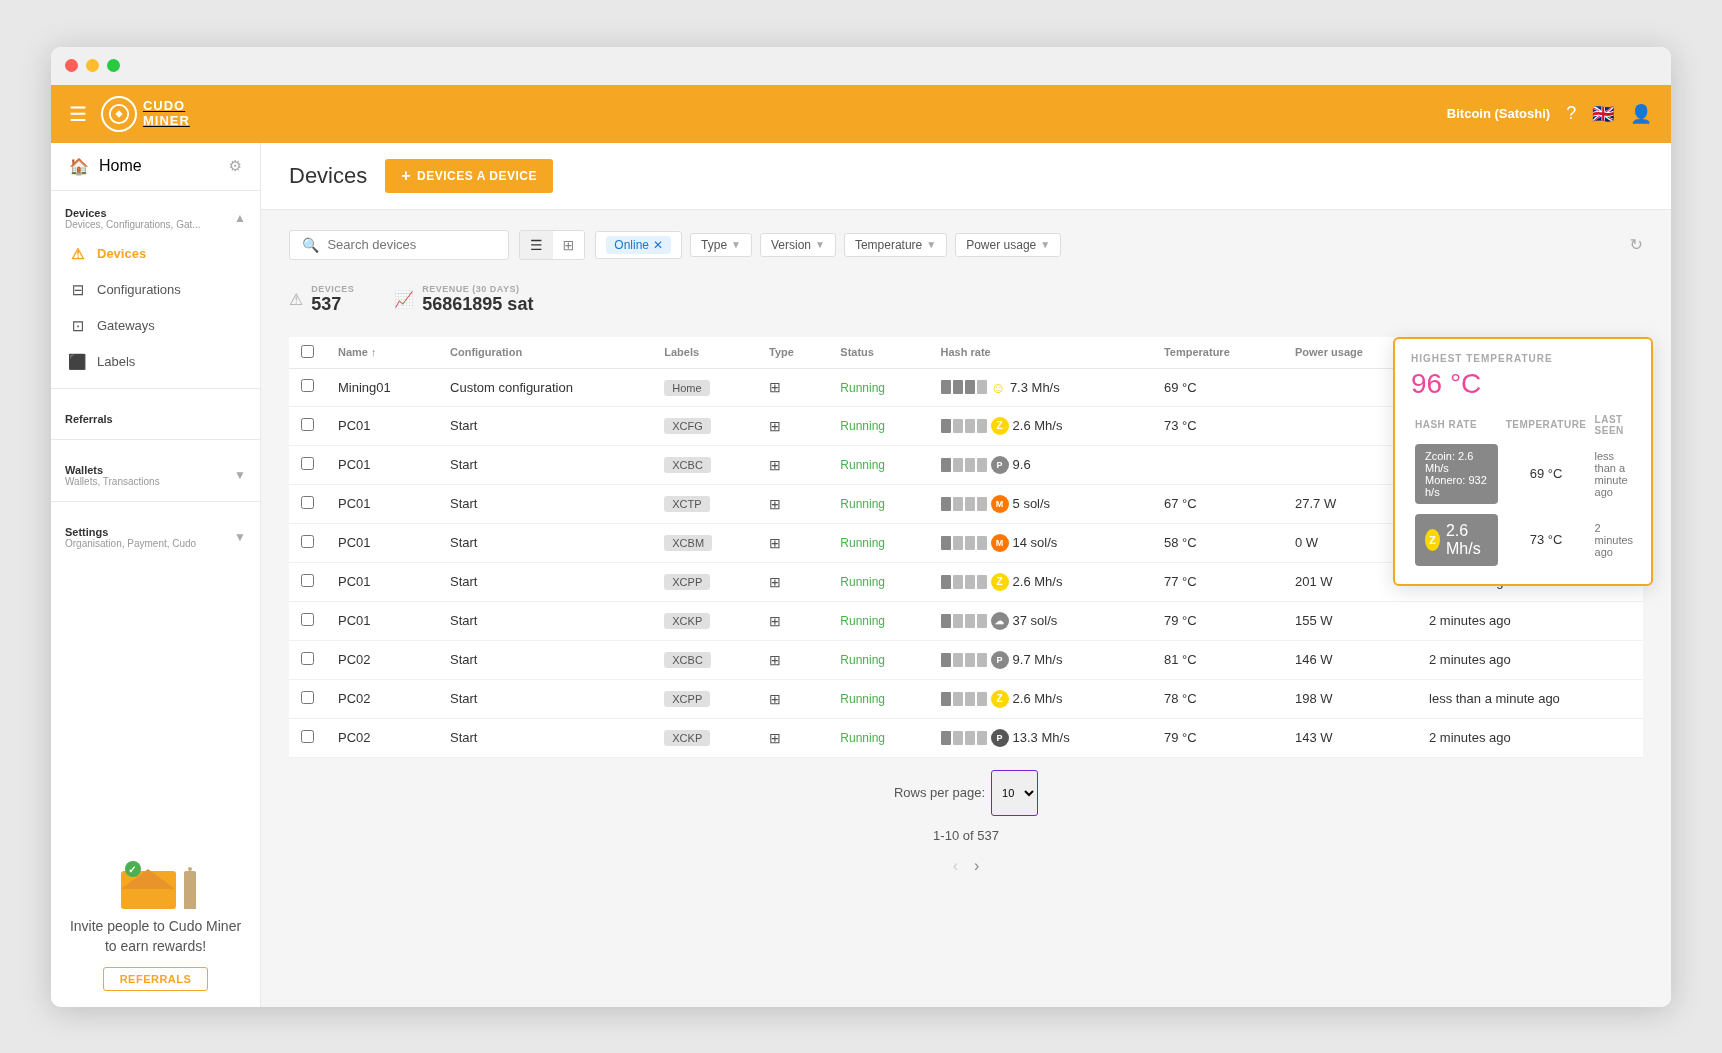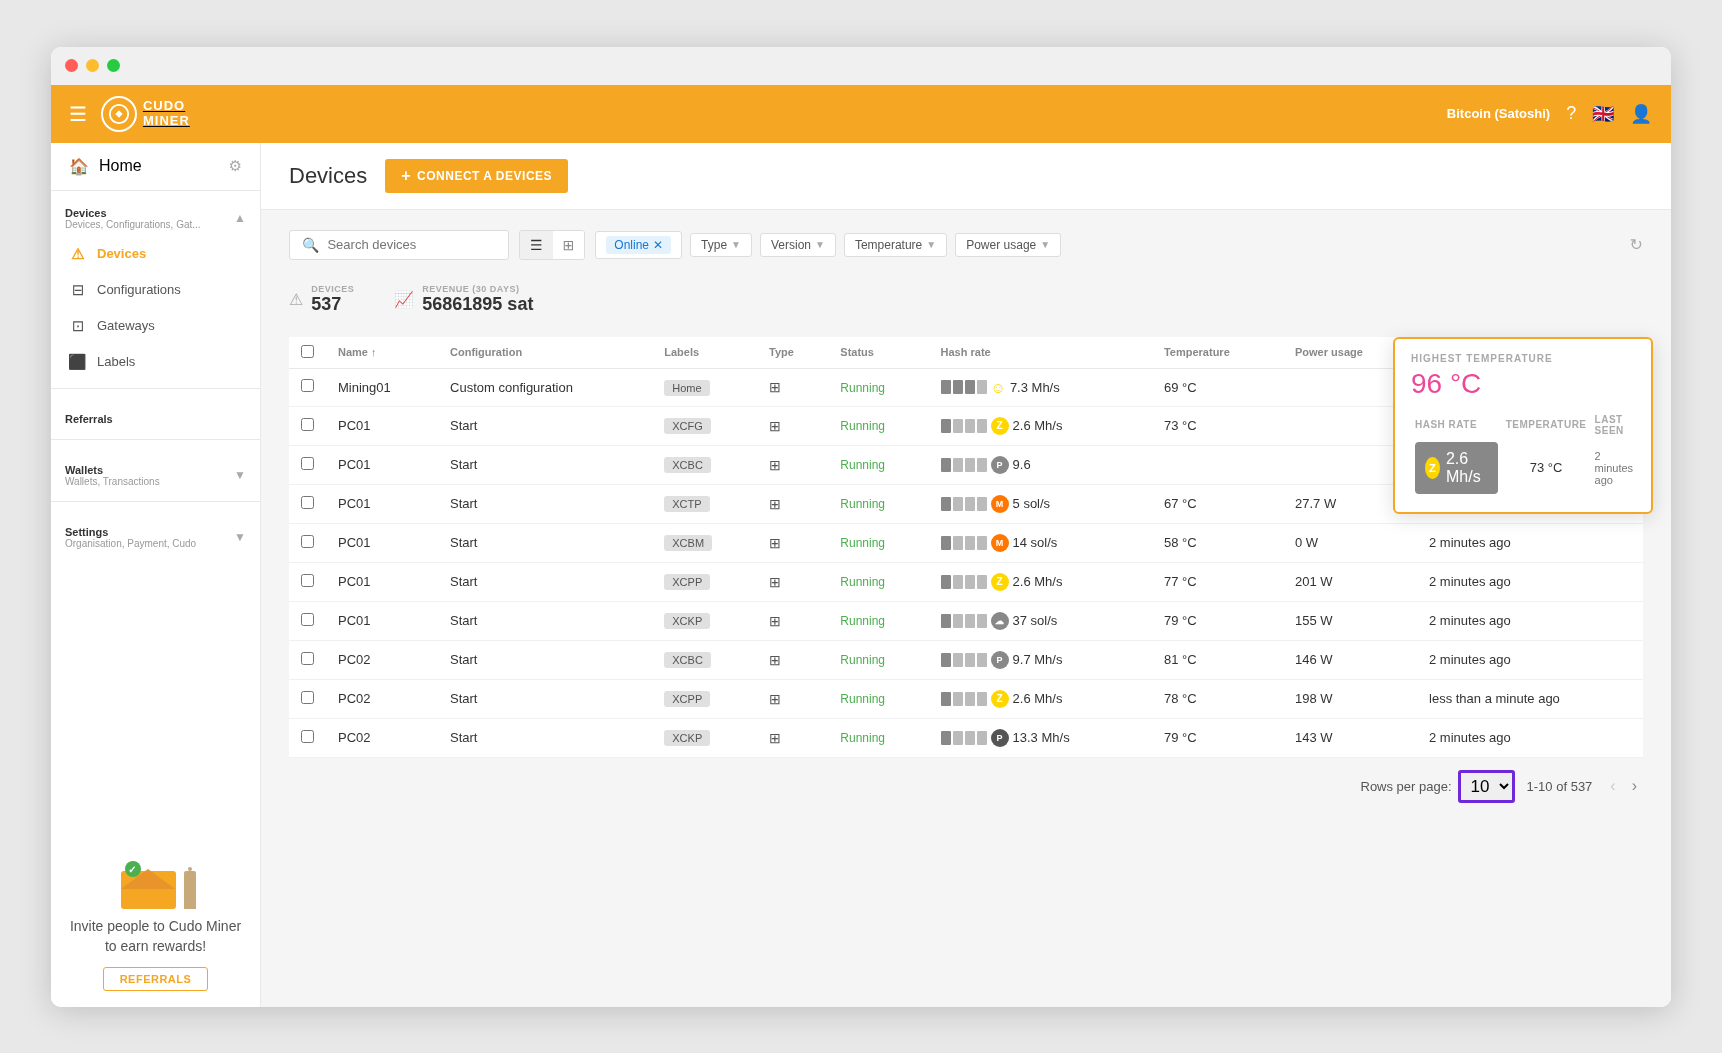--- a/index.html
+++ b/index.html
@@ -87,23 +87,23 @@
     .devices-table td { padding: 10px 12px; border-bottom: 1px solid #f0f0f0; color: #333; white-space: nowrap; vertical-align: middle; }
     .checkbox-col { width: 30px; }
     .status-running { color: #4caf50; font-size: 12px; font-weight: 500; }
     .label-chip { background: #e0e0e0; border-radius: 3px; padding: 2px 8px; font-size: 11px; color: #555; }
     .windows-icon { font-size: 14px; color: #555; }
     .hash-bar { display: flex; gap: 2px; align-items: center; }
     .hash-bar-block { width: 10px; height: 14px; background: #bbb; border-radius: 1px; }
     .hash-bar-block.active { background: #888; }
 
     
-    .table-footer { display: flex; align-items: center; justify-content: flex-end; padding: 12px 0; gap: 12px; font-size: 13px; color: #555; }
+    .table-footer { display: flex; align-items: center; justify-content: flex-end; padding: 12px 0; gap: 12px; font-size: 13px; color: #555; flex-direction: column; }
     .rows-per-page { display: flex; align-items: center; gap: 6px; }
-    .rows-select { border: 3px solid #6d28d9; border-radius: 3px; padding: 3px 6px; font-size: 17px; cursor: pointer; }
+    .rows-select { border: 1px solid #6d28d9; border-radius: 3px; padding: 15px 6px; font-size: 11px; cursor: pointer; }
     .pagination-info { color: #555; }
     .pagination-btns { display: flex; gap: 4px; }
     .pagination-btn { border: none; background: none; font-size: 16px; color: #888; cursor: pointer; padding: 2px 6px; }
     .pagination-btn:disabled { color: #ccc; cursor: default; }
 
     
     .tooltip-card { position: absolute; background: rgba(50,50,50,0.95); color: #fff; border-radius: 5px; padding: 10px 14px; font-size: 13px; z-index: 10; min-width: 180px; pointer-events: none; }
     .tooltip-card .tooltip-title { font-weight: 700; margin-bottom: 4px; font-size: 13px; }
     .tooltip-card .tooltip-row { font-size: 12px; color: #ddd; line-height: 1.7; }
 
@@ -233,21 +233,21 @@
           <button class="referrals-btn">REFERRALS</button>
         </div>
       </div>
 
       <div class="main">
 
         <div class="page-header">
           <span class="page-title">Devices</span>
           <button class="connect-btn">
             <span class="plus">+</span>
-            <span>CONNECT A DEVICES</span>
+            <span>DEVICES A DEVICE</span>
           </button>
         </div>
 
         <div class="content-area">
 
           <div class="filters-row">
             <div class="search-box">
               <span class="search-icon">🔍</span>
               <input type="text" placeholder="Search devices" style="">
             </div>
@@ -557,20 +557,30 @@
                 <thead>
                   <tr>
                     <th>Hash rate</th>
                     <th>Temperature</th>
                     <th>Last seen</th>
                   </tr>
                 </thead>
                 <tbody>
                   <tr>
                     <td>
+                      <div class="inner-card">
+                        <div style="font-size:11px;">Zcoin: 2.6 Mh/s</div>
+                        <div style="font-size:11px;">Monero: 932 h/s</div>
+                      </div>
+                    </td>
+                    <td style="text-align:center;font-size:13px;color:#333;">69 °C</td>
+                    <td style="font-size:11px;color:#777;">less than a minute ago</td>
+                  </tr>
+                  <tr>
+                    <td>
                       <div style="background:#888;border-radius:4px;padding:8px 10px;color:#fff;display:flex;align-items:center;gap:6px;">
                         <span style="display:inline-flex;width:22px;height:22px;border-radius:50%;background:#ffd700;align-items:center;justify-content:center;font-size:11px;font-weight:700;color:#fff;">Z</span>
                         <span style="font-size:16px;font-weight:300;">2.6 Mh/s</span>
                       </div>
                     </td>
                     <td style="text-align:center;font-size:13px;color:#333;">73 °C</td>
                     <td style="font-size:11px;color:#777;">2 minutes ago</td>
                   </tr>
                 </tbody>
               </table>

